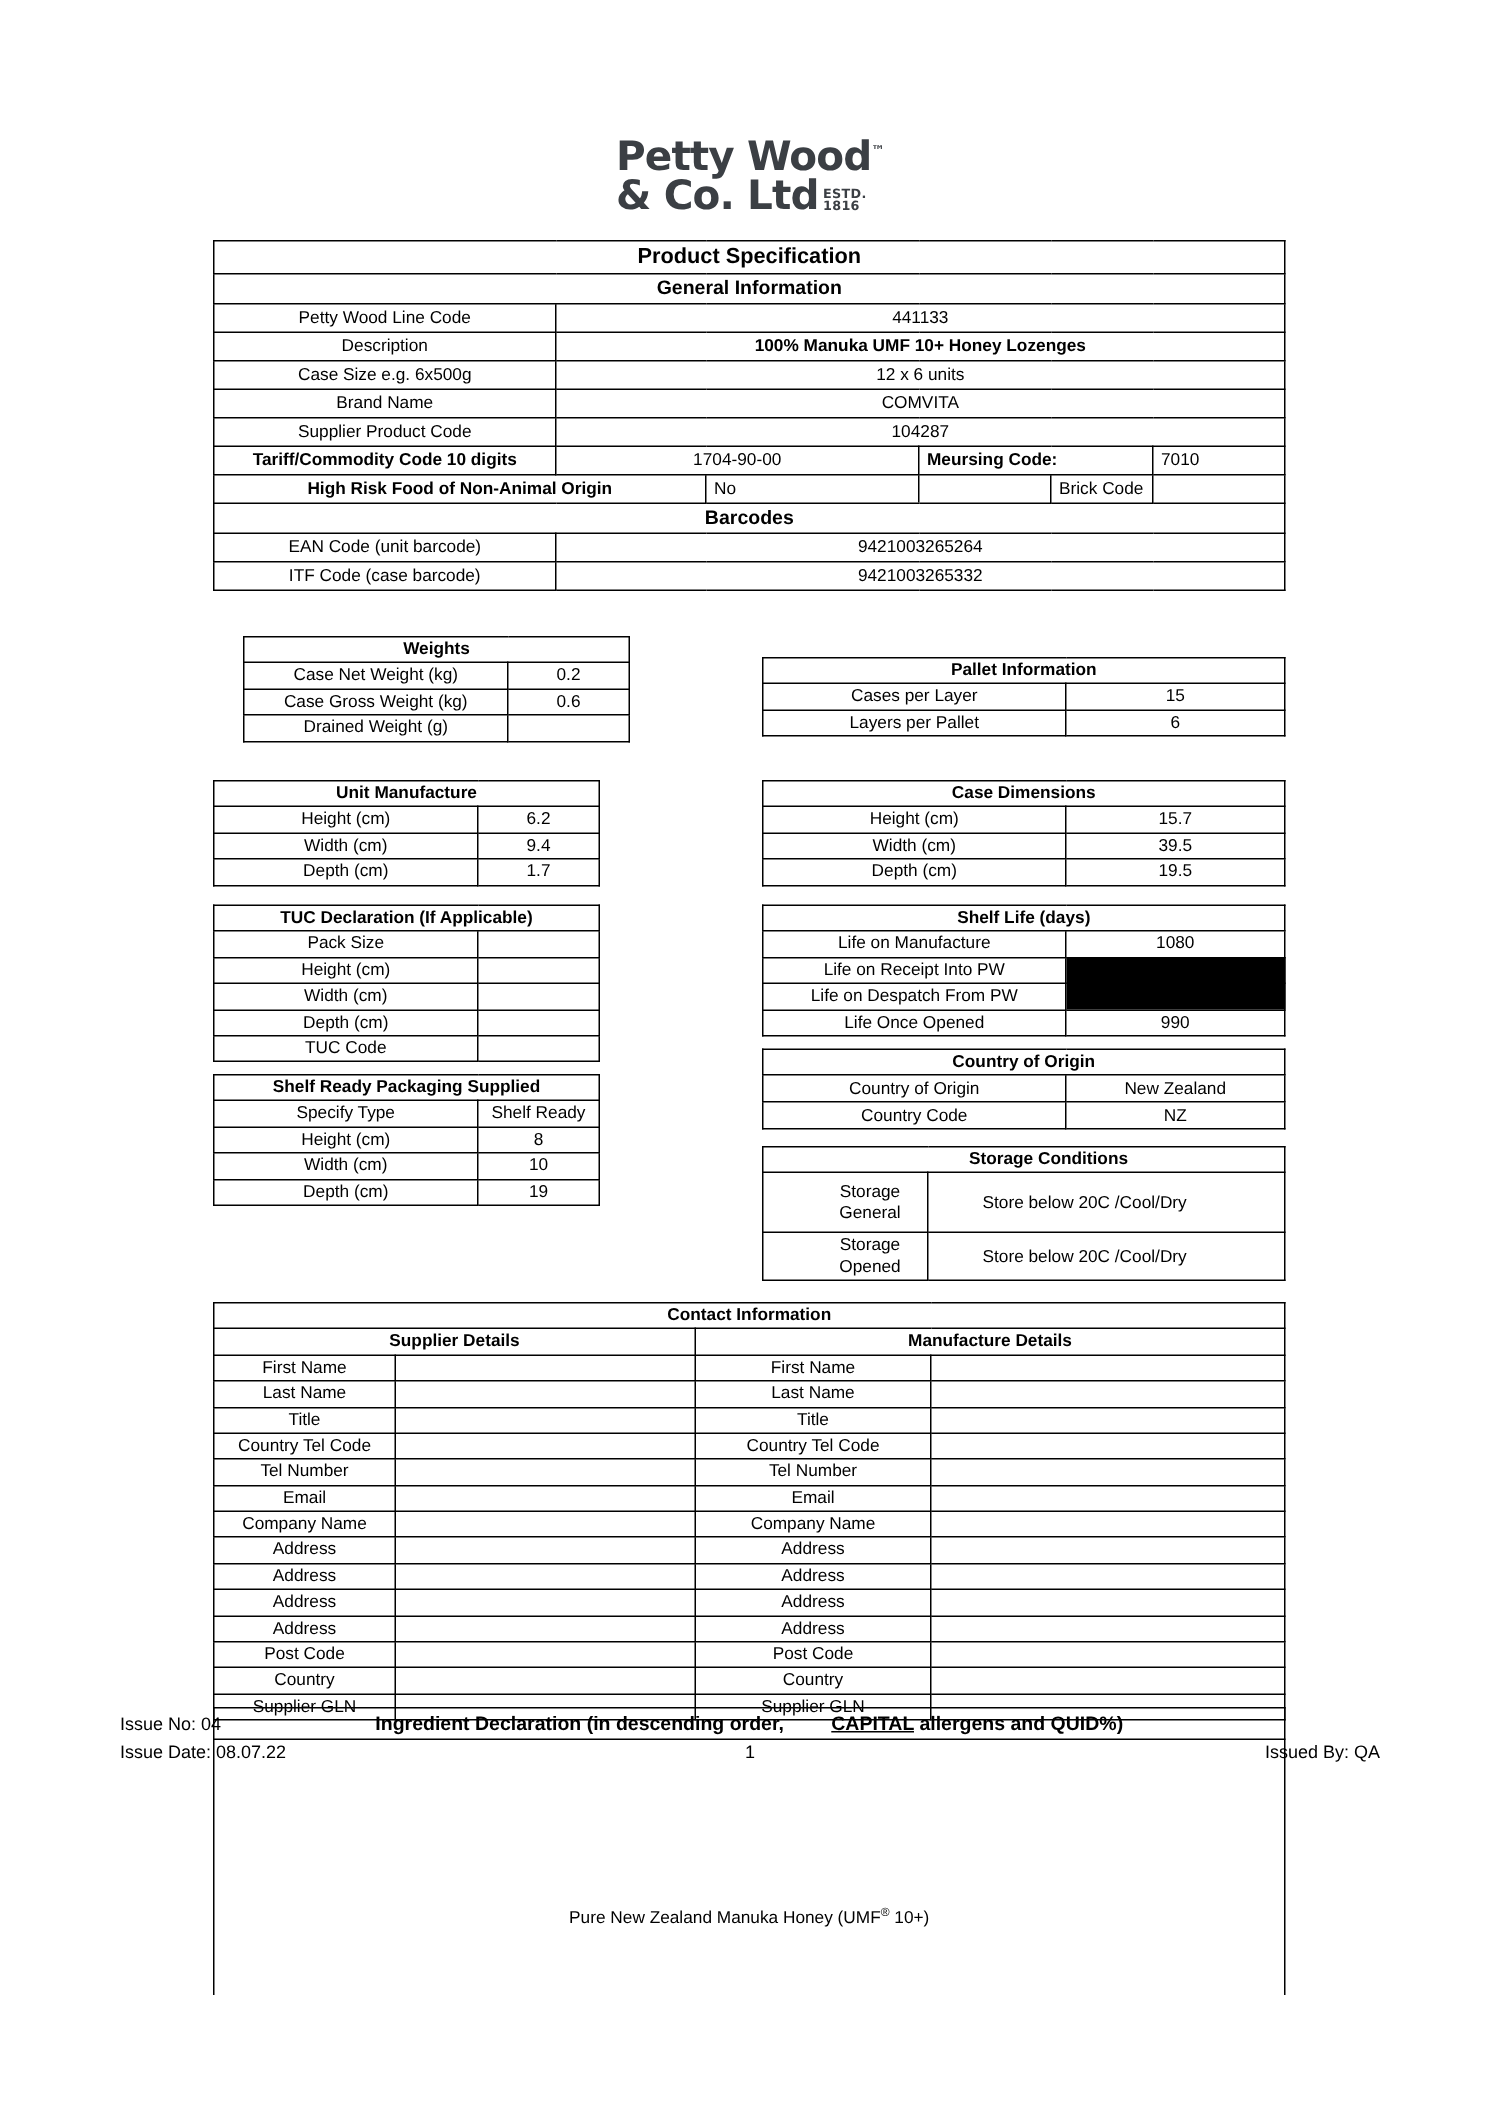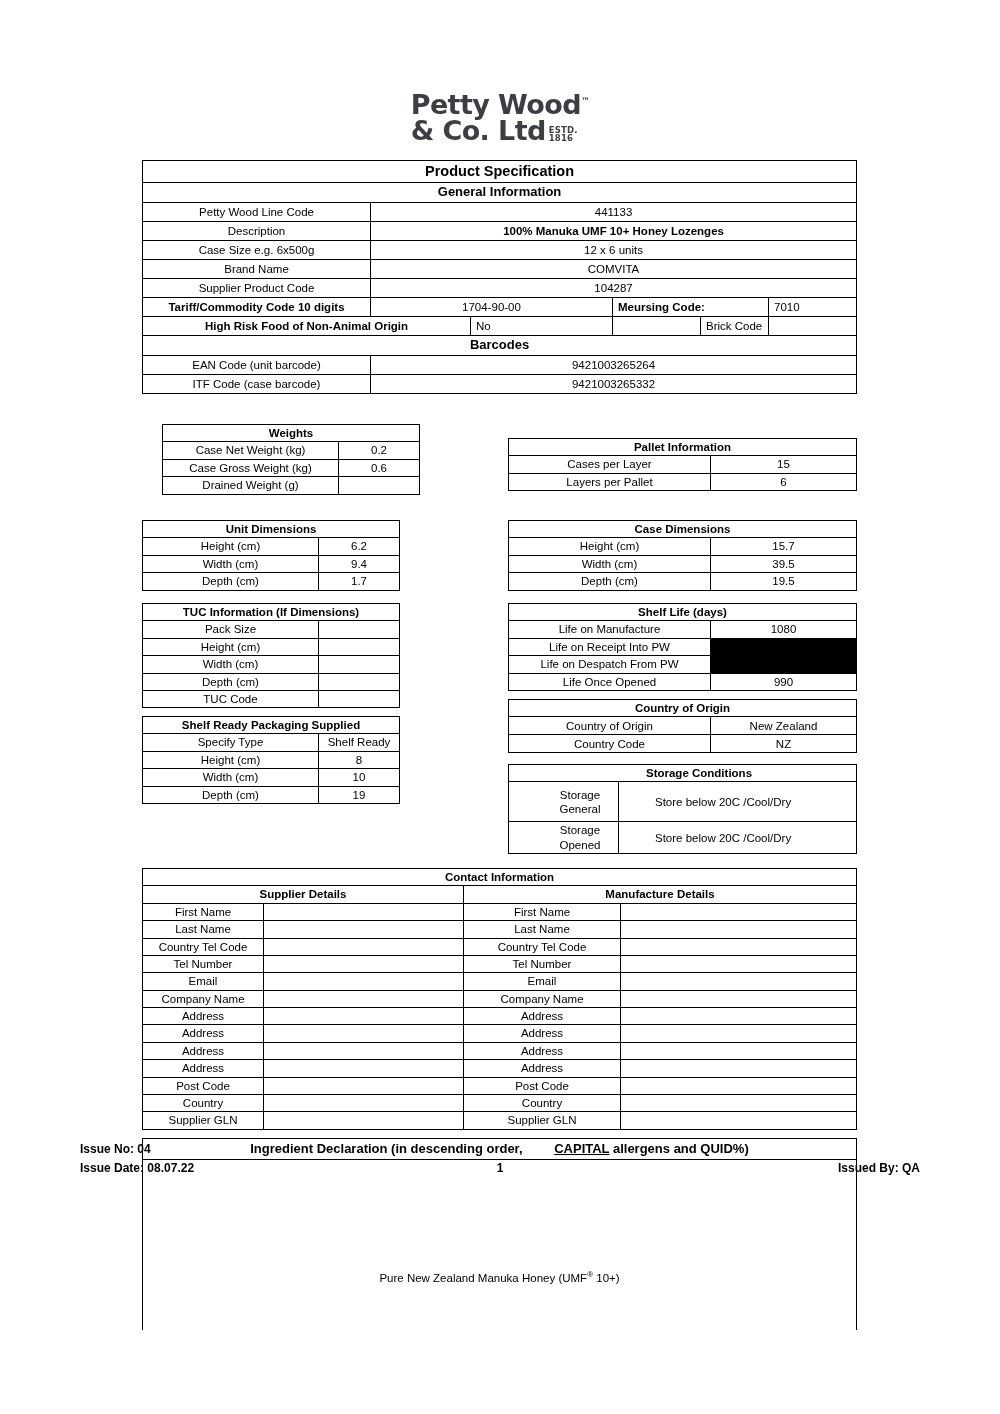--- a/index.html
+++ b/index.html
@@ -162,21 +162,20 @@
   .footer {
     position: absolute;
     left: 80px;
     right: 80px;
     bottom: 28px;
     font-size: 12px;
   }
   .footer-row {
     position: relative;
     height: 19px;
-    font-weight: bold;
   }
   .f-left { position: absolute; left: 0; top: 0; }
   .f-center { position: absolute; left: 0; right: 0; text-align: center; top: 0; }
   .f-right { position: absolute; right: 0; top: 0; }
 </style>
 </head>
 <body>
 
 <div class="page">
 
@@ -299,21 +298,21 @@
     </tbody>
   </table>
 
   <table class="blk t-unitdim">
     <colgroup>
         <col style="width:176px">
         <col style="width:81px">
       </colgroup>
     <tbody>
       <tr>
-          <td class="hdr" colspan="2">Unit Dimensions</td>
+          <td class="hdr" colspan="2">Unit Manufacture</td>
         </tr>
       <tr>
           <td>Height (cm)</td>
           <td>6.2</td>
         </tr>
       <tr>
           <td>Width (cm)</td>
           <td>9.4</td>
         </tr>
       <tr>
@@ -347,21 +346,21 @@
     </tbody>
   </table>
 
   <table class="blk t-tuc">
     <colgroup>
         <col style="width:176px">
         <col style="width:81px">
       </colgroup>
     <tbody>
       <tr>
-          <td class="hdr" colspan="2">TUC Information (If Dimensions)</td>
+          <td class="hdr" colspan="2">TUC Declaration (If Applicable)</td>
         </tr>
       <tr>
           <td>Pack Size</td>
           <td></td>
         </tr>
       <tr>
           <td>Height (cm)</td>
           <td></td>
         </tr>
       <tr>
@@ -494,20 +493,26 @@
       <tr>
           <td>First Name</td>
           <td></td>
           <td>First Name</td>
           <td></td>
         </tr>
       <tr>
           <td>Last Name</td>
           <td></td>
           <td>Last Name</td>
+          <td></td>
+        </tr>
+      <tr>
+          <td>Title</td>
+          <td></td>
+          <td>Title</td>
           <td></td>
         </tr>
       <tr>
           <td>Country Tel Code</td>
           <td></td>
           <td>Country Tel Code</td>
           <td></td>
         </tr>
       <tr>
           <td>Tel Number</td>

